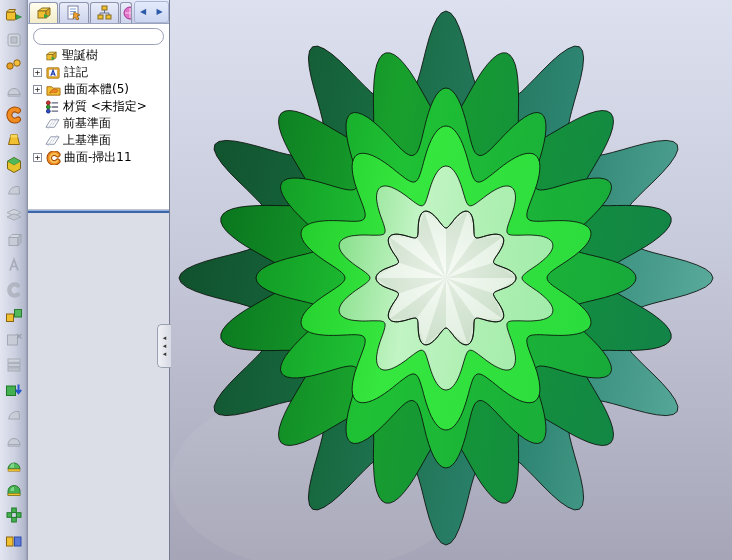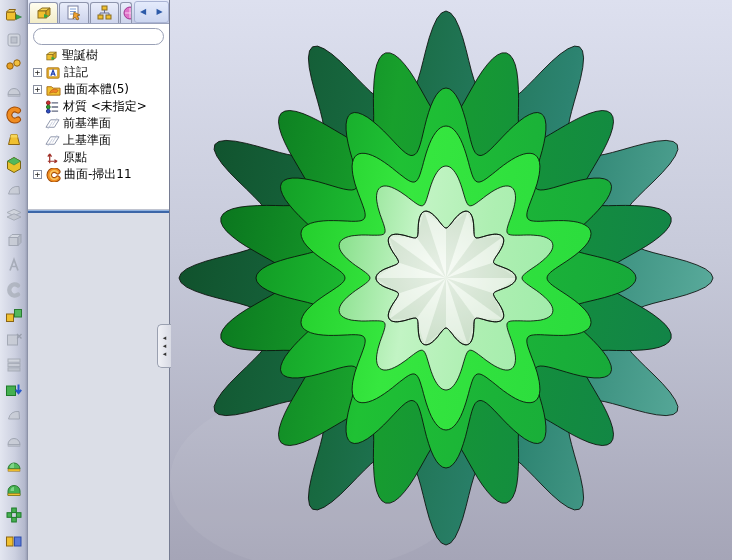--- a/index.html
+++ b/index.html
@@ -321,30 +321,20 @@
           <span class="indent" style="width:13px"></span>
           <span class="ticon">
             <svg viewBox="0 0 16 15">
                 <path d="M1 11 L6 3 L15 3 L10 11 Z" fill="none" stroke="#8a92a8" stroke-width="1"></path>
                 <path d="M3 13 L8 5 M8 9 L13 1" stroke="#b8c0d4" stroke-width=".8"></path>
               </svg>
           </span>
           <span class="tlabel">上基準面</span>
         </div>
 
-        <div class="trow">
-          <span class="indent" style="width:13px"></span>
-          <span class="ticon">
-            <svg viewBox="0 0 16 15">
-                <path d="M5 13 V3 M5 3 l-2 3 M5 3 l2 3" stroke="#a03028" stroke-width="1.3" fill="none"></path>
-                <path d="M3 11 H13 M13 11 l-3 -1.6 M13 11 l-3 1.6" stroke="#a03028" stroke-width="1.3" fill="none"></path>
-              </svg>
-          </span>
-          <span class="tlabel">原點</span>
-        </div>
 
         <div class="trow">
           <span class="indent" style="width:2px"></span>
           <span class="expand">+</span>
           <span class="ticon">
             <svg viewBox="0 0 16 15">
                 <path d="M12.5 4 A5.2 5.2 0 1 0 12.5 11" fill="none" stroke="#a04c08" stroke-width="6" stroke-linecap="round"></path>
                 <path d="M12.5 4 A5.2 5.2 0 1 0 12.5 11" fill="none" stroke="#f08c20" stroke-width="4" stroke-linecap="round"></path>
                 <path d="M12.5 4.5 A4.6 4.6 0 1 0 12.5 10.5" fill="none" stroke="#f8c860" stroke-width="1.6" stroke-linecap="round"></path>
               </svg>

